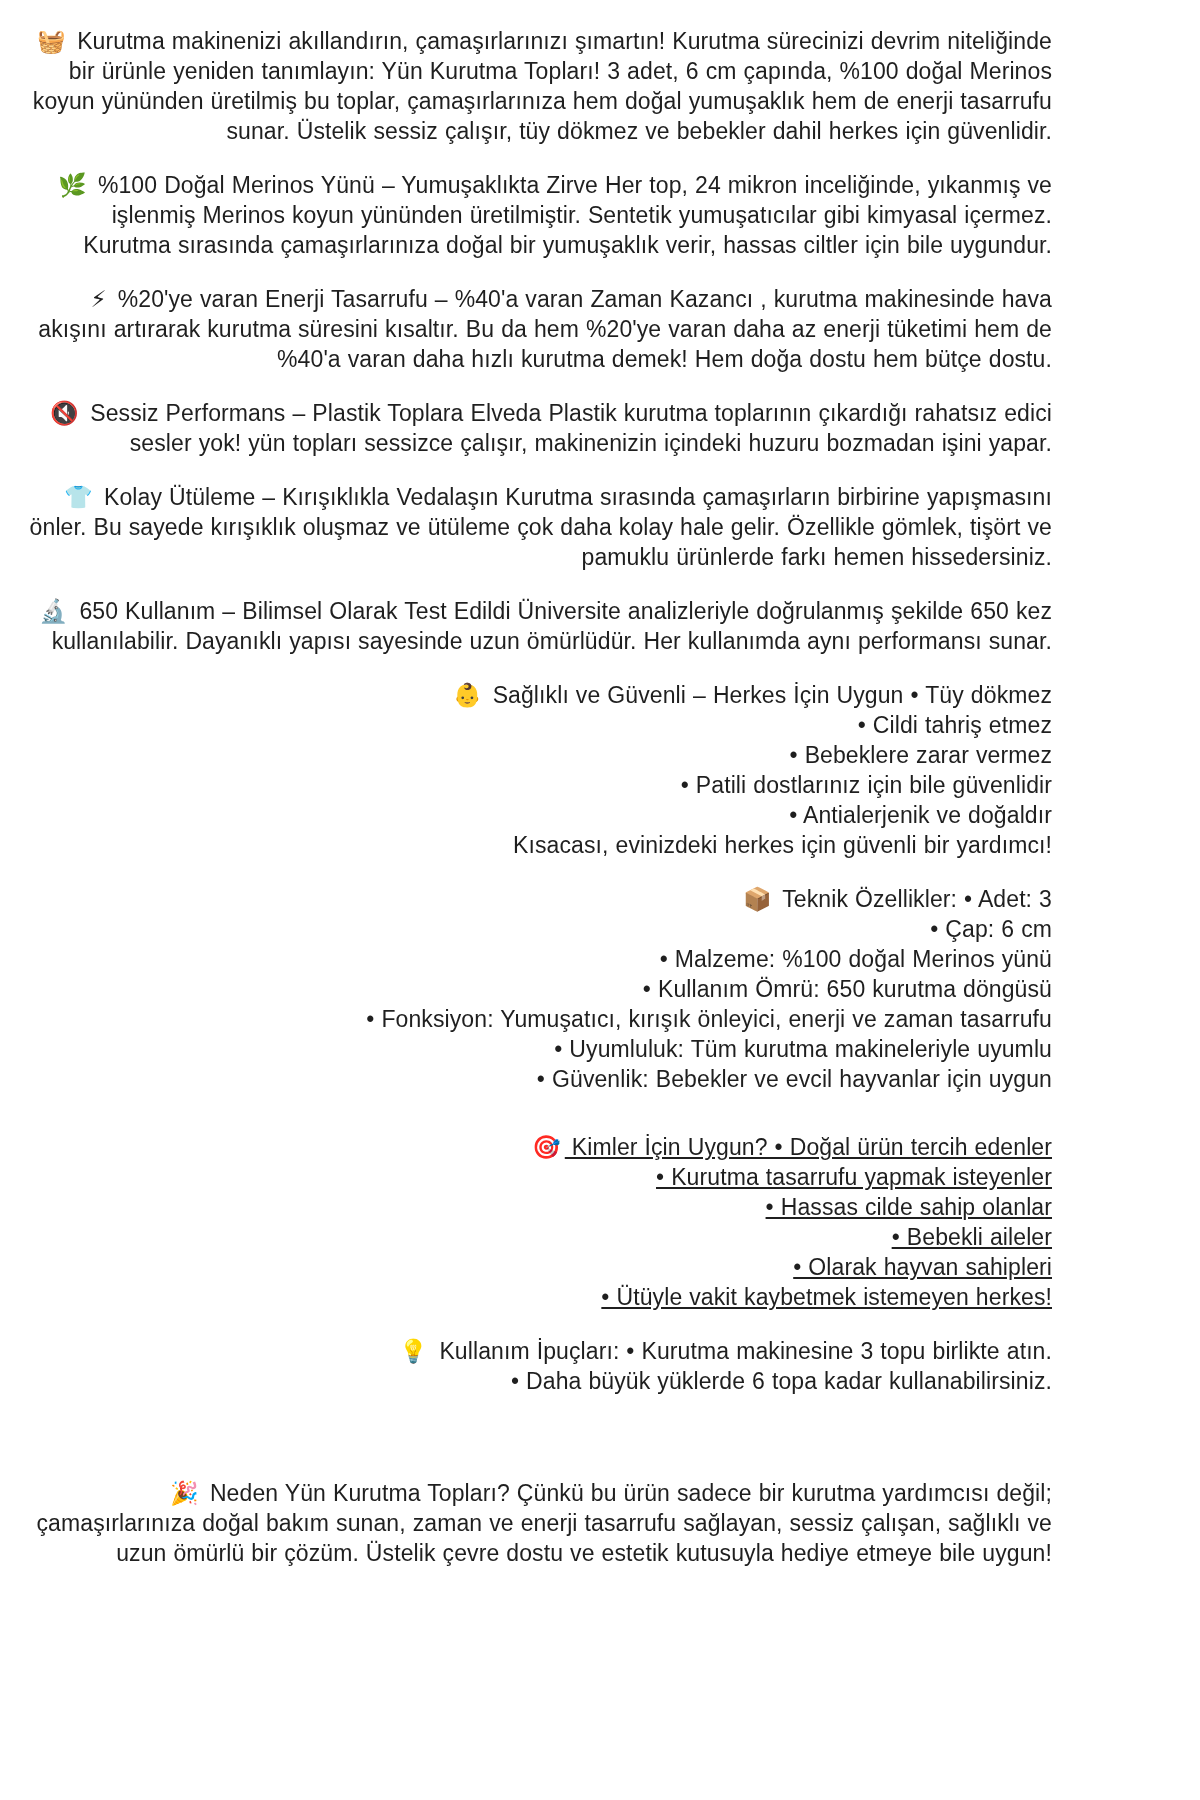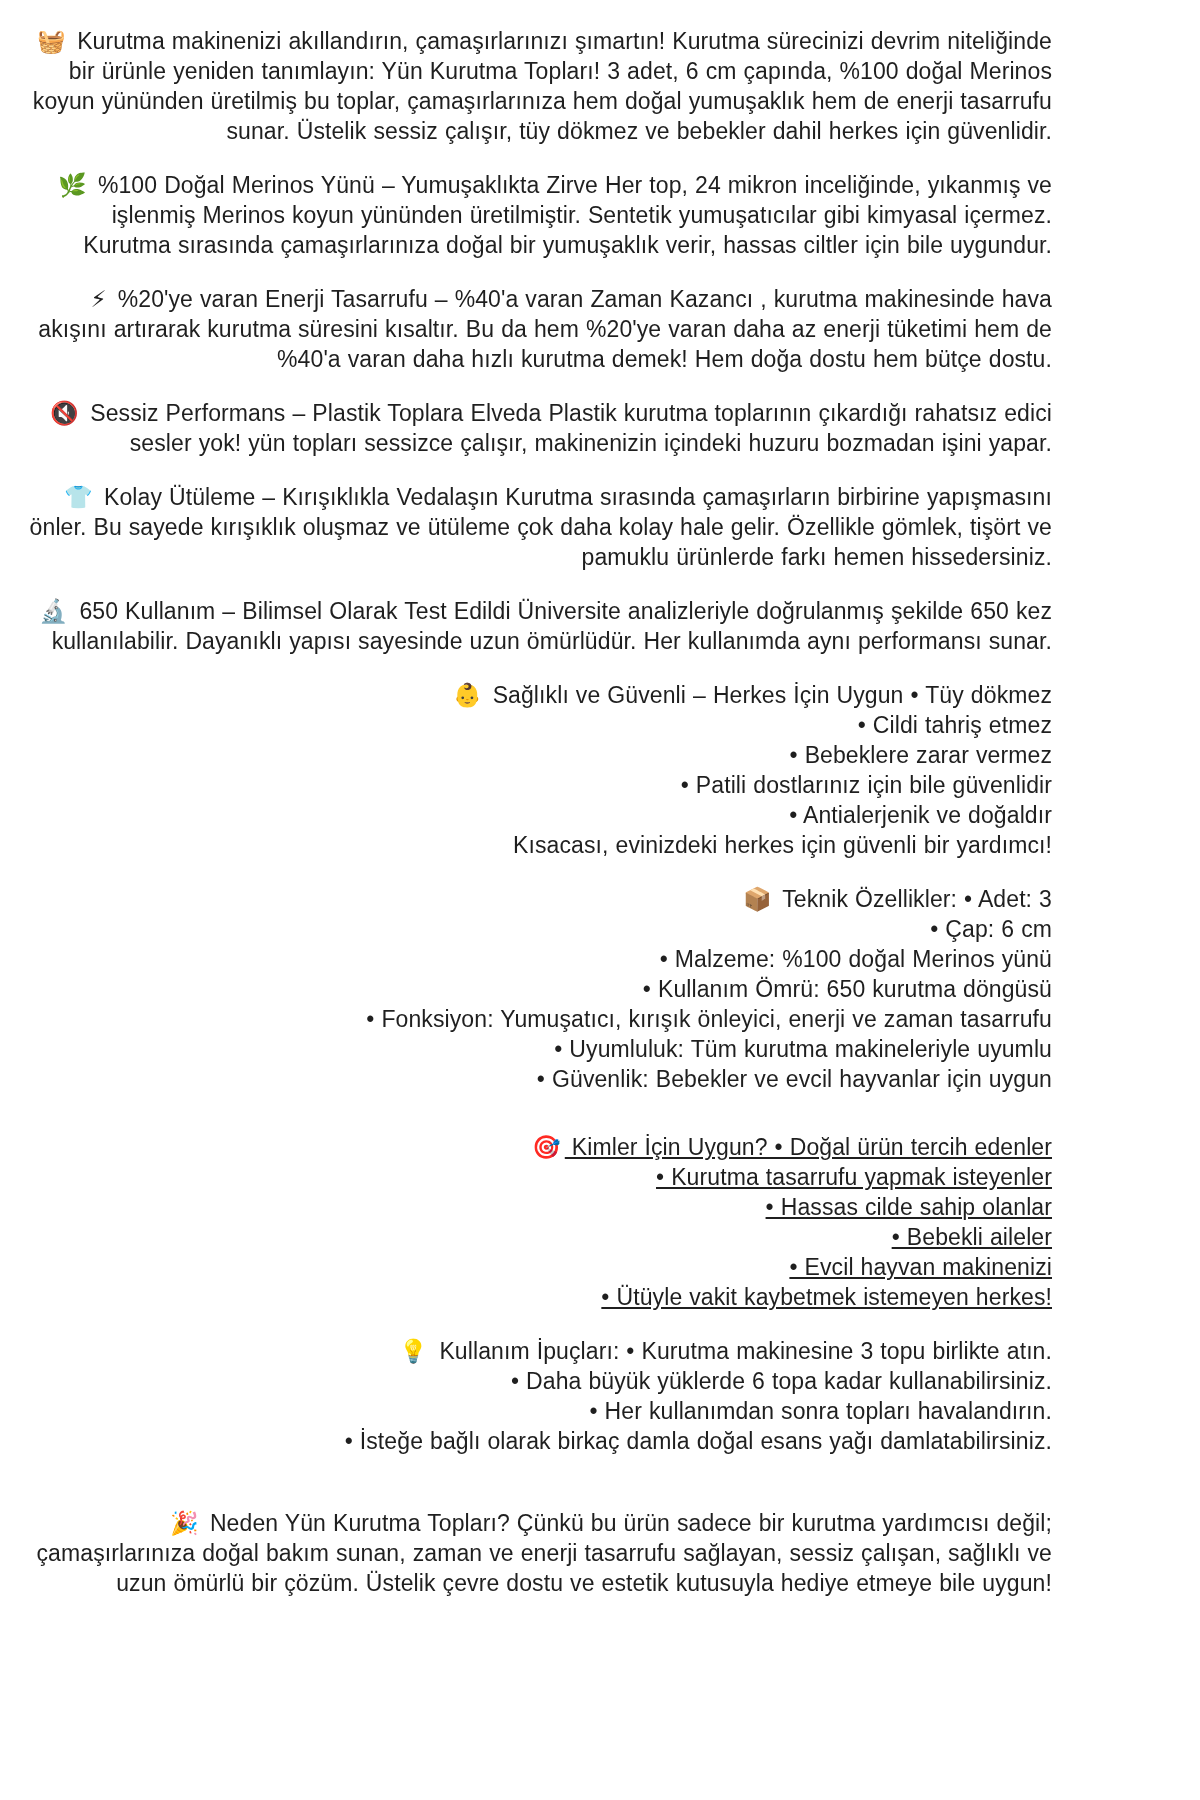--- a/index.html
+++ b/index.html
@@ -42,16 +42,16 @@
 
 <div class="content">
     <p class="para"><span class="emoji">🧺</span><span> Kurutma makinenizi akıllandırın, çamaşırlarınızı şımartın! Kurutma sürecinizi devrim niteliğinde bir ürünle yeniden tanımlayın: Yün Kurutma Topları! 3 adet, 6 cm çapında, %100 doğal Merinos koyun yününden üretilmiş bu toplar, çamaşırlarınıza hem doğal yumuşaklık hem de enerji tasarrufu sunar. Üstelik sessiz çalışır, tüy dökmez ve bebekler dahil herkes için güvenlidir.</span></p>
     <p class="para"><span class="emoji">🌿</span><span> %100 Doğal Merinos Yünü – Yumuşaklıkta Zirve Her top, 24 mikron inceliğinde, yıkanmış ve işlenmiş Merinos koyun yününden üretilmiştir. Sentetik yumuşatıcılar gibi kimyasal içermez. Kurutma sırasında çamaşırlarınıza doğal bir yumuşaklık verir, hassas ciltler için bile uygundur.</span></p>
     <p class="para"><span class="emoji">⚡</span><span> %20'ye varan Enerji Tasarrufu – %40'a varan Zaman Kazancı , kurutma makinesinde hava akışını artırarak kurutma süresini kısaltır. Bu da hem %20'ye varan daha az enerji tüketimi hem de %40'a varan daha hızlı kurutma demek! Hem doğa dostu hem bütçe dostu.</span></p>
     <p class="para"><span class="emoji">🔇</span><span> Sessiz Performans – Plastik Toplara Elveda Plastik kurutma toplarının çıkardığı rahatsız edici sesler yok! yün topları sessizce çalışır, makinenizin içindeki huzuru bozmadan işini yapar.</span></p>
     <p class="para"><span class="emoji">👕</span><span> Kolay Ütüleme – Kırışıklıkla Vedalaşın Kurutma sırasında çamaşırların birbirine yapışmasını önler. Bu sayede kırışıklık oluşmaz ve ütüleme çok daha kolay hale gelir. Özellikle gömlek, tişört ve pamuklu ürünlerde farkı hemen hissedersiniz.</span></p>
     <p class="para"><span class="emoji">🔬</span><span> 650 Kullanım – Bilimsel Olarak Test Edildi Üniversite analizleriyle doğrulanmış şekilde 650 kez kullanılabilir. Dayanıklı yapısı sayesinde uzun ömürlüdür. Her kullanımda aynı performansı sunar.</span></p>
     <p class="para"><span class="emoji">👶</span><span> Sağlıklı ve Güvenli – Herkes İçin Uygun • Tüy dökmez</span><br><span>• Cildi tahriş etmez</span><br><span>• Bebeklere zarar vermez</span><br><span>• Patili dostlarınız için bile güvenlidir</span><br><span>• Antialerjenik ve doğaldır</span><br><span>Kısacası, evinizdeki herkes için güvenli bir yardımcı!</span></p>
     <p class="para"><span class="emoji">📦</span><span> Teknik Özellikler: • Adet: 3</span><br><span>• Çap: 6 cm</span><br><span>• Malzeme: %100 doğal Merinos yünü</span><br><span>• Kullanım Ömrü: 650 kurutma döngüsü</span><br><span>• Fonksiyon: Yumuşatıcı, kırışık önleyici, enerji ve zaman tasarrufu</span><br><span>• Uyumluluk: Tüm kurutma makineleriyle uyumlu</span><br><span>• Güvenlik: Bebekler ve evcil hayvanlar için uygun</span></p>
-    <p class="para gap-large"><span class="emoji">🎯</span><span> Kimler İçin Uygun? • Doğal ürün tercih edenler</span><br><span>• Kurutma tasarrufu yapmak isteyenler</span><br><span>• Hassas cilde sahip olanlar</span><br><span>• Bebekli aileler</span><br><span>• Evcil hayvan makinenizi</span><br><span>• Ütüyle vakit kaybetmek istemeyen herkes!</span></p>
-    <p class="para"><span class="emoji">💡</span><span> Kullanım İpuçları: • Kurutma makinesine 3 topu birlikte atın.</span><br><span>• Daha büyük yüklerde 6 topa kadar kullanabilirsiniz.</span><br><span>• Her kullanımdan sonra topları havalandırın.</span><br><span>• İsteğe bağlı olarak birkaç damla doğal esans yağı damlatabilirsiniz.</span></p>
+    <p class="para gap-large"><span class="emoji">🎯</span><span> Kimler İçin Uygun? • Doğal ürün tercih edenler</span><br><span>• Kurutma tasarrufu yapmak isteyenler</span><br><span>• Hassas cilde sahip olanlar</span><br><span>• Bebekli aileler</span><br><span>• Olarak hayvan sahipleri</span><br><span>• Ütüyle vakit kaybetmek istemeyen herkes!</span></p>
+    <p class="para"><span class="emoji">💡</span><span> Kullanım İpuçları: • Kurutma makinesine 3 topu birlikte atın.</span><br><span>• Daha büyük yüklerde 6 topa kadar kullanabilirsiniz.</span><br><br></p>
     <p class="para gap-xlarge"><span class="emoji">🎉</span><span> Neden Yün Kurutma Topları? Çünkü bu ürün sadece bir kurutma yardımcısı değil; çamaşırlarınıza doğal bakım sunan, zaman ve enerji tasarrufu sağlayan, sessiz çalışan, sağlıklı ve uzun ömürlü bir çözüm. Üstelik çevre dostu ve estetik kutusuyla hediye etmeye bile uygun!</span></p>
   </div>
 
 </body></html>

